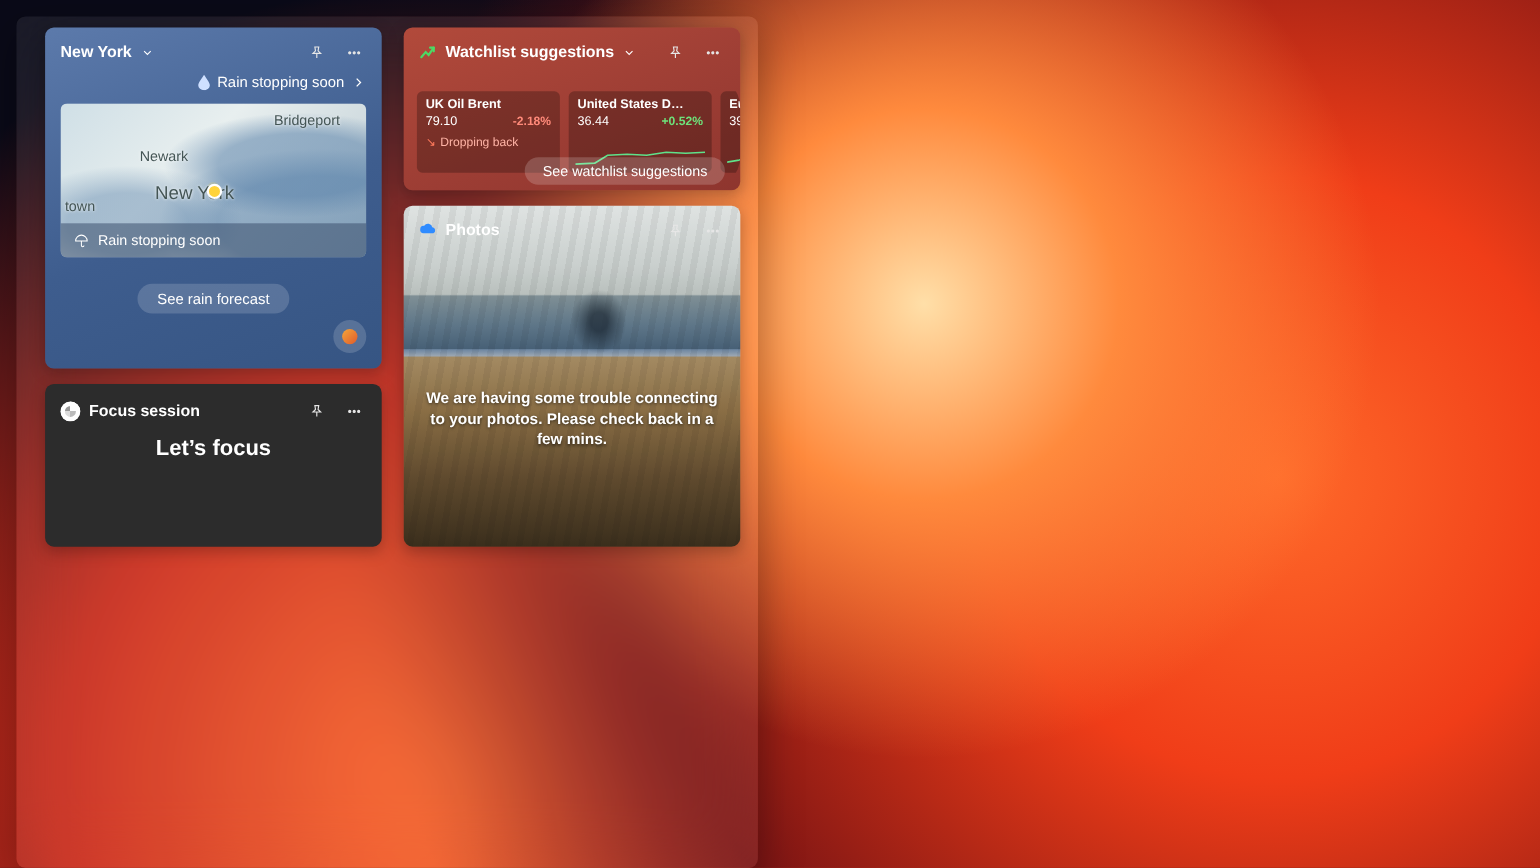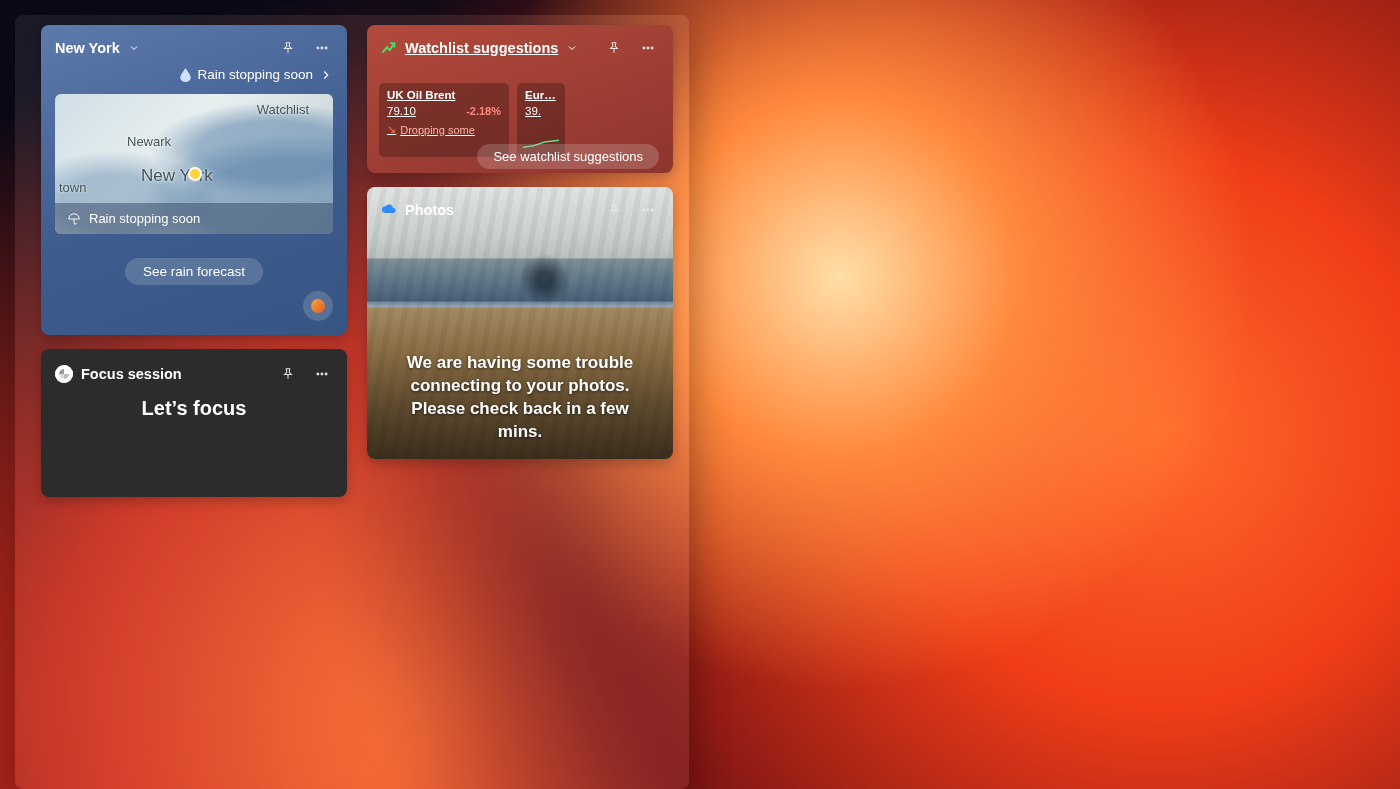--- a/index.html
+++ b/index.html
@@ -200,21 +200,20 @@
     background: #3cb2ff;
     display:flex; align-items:center; justify-content:center;
     cursor:pointer;
   }
   .play-btn svg { width:16px; height:16px; fill: #1a1a1a; }
 
   
   .watchlist {
     background: linear-gradient(160deg, #b24a3b 0%, #9c3d34 60%, #8e352e 100%);
     height: 148px;
-    text-decoration: underline;
   }
   .wlicon {
     width:16px; height:16px; display:flex; align-items:center; justify-content:center;
   }
   .wlicon svg { width:16px; height:16px; }
   .tickers {
     display:flex; gap:8px;
     padding: 16px 12px; overflow:hidden;border-radius:31px;
   }
   .ticker {
@@ -249,42 +248,42 @@
   .see-suggestions {
     background: rgba(255,255,255,0.18);
     border-radius: 16px;
     padding: 5px 16px;
     font-size: 13px;
     cursor:pointer;
   }
 
   
   .photos {
-    height: 272px;
+    height: 310px;
     background:
       linear-gradient(to bottom,
         #dfe3e2 0%, #c9cfcd 18%, #b9c0bd 26%,
         #7f8f95 26.5%, #5e7688 35%, #476076 42%,
         #6d86a1 42.2%, #9aa6b2 44%,
         #a38a62 44.5%, #8a6e45 60%, #5f4a2e 80%, #3a2e1c 100%);
     position:relative;
   }
   .photos::after{
     content:""; position:absolute; inset:0;
     background:
       radial-gradient(ellipse at 58% 34%, rgba(90,100,110,0.8) 0 3%, transparent 10%),
       repeating-linear-gradient(100deg, rgba(0,0,0,0.05) 0 6px, transparent 6px 14px);
     mix-blend-mode: multiply;
     pointer-events:none;
   }
   .photos .card-header { position:relative; z-index:2; }
   .odicon svg { width:16px; height:14px; }
   .photos-msg {
     position:absolute; left:20px; right:20px; top: 165px;
-    text-align:center; font-size:17px; font-weight:600;
+    text-align:center; font-size:14px; font-weight:600;
     line-height:1.35; z-index:2;
     text-shadow: 0 1px 3px rgba(0,0,0,0.6);
   }
 
   .chevd { width:12px; height:12px; stroke:#fff; stroke-width:2; fill:none; }
 </style>
 </head>
 <body>
 
 <div class="wallpaper"></div>
@@ -327,21 +326,21 @@
             <span>Rain stopping soon</span>
             <svg class="chev" viewBox="0 0 24 24">
                 <path d="M9 6l6 6-6 6"></path>
               </svg>
           </div>
         </div>
 
         <div class="minimap">
           <span class="lbl" style="left:72px; top:40px;">Newark</span>
           <span class="lbl" style="left:86px; top:72px; font-size:17px; font-weight:500;">New York</span>
-          <span class="lbl" style="right:24px; top:8px;">Watchlist</span>
+          <span class="lbl" style="right:24px; top:8px;">Bridgeport</span>
           <span class="lbl" style="left:4px; top:86px;">town</span>
           <span class="dot"></span>
           <div class="minimap-footer">
             <svg viewBox="0 0 24 24">
                 <path d="M3 12a9 9 0 0 1 18 0H3zM12 12v7a2 2 0 0 0 4 0"></path>
               </svg>
             <span>Rain stopping soon</span>
           </div>
         </div>
 
@@ -407,21 +406,31 @@
           </div>
         </div>
 
         <div class="tickers">
           <div class="ticker">
             <div class="tname">UK Oil Brent</div>
             <div class="tprice">79.10</div>
             <div class="tchg down">-2.18%</div>
             <div class="tnote">
               <span class="arrow">↘</span>
-              <span>Dropping some</span>
+              <span>Dropping back</span>
+            </div>
+          </div>
+          <div class="ticker">
+            <div class="tname">United States D…</div>
+            <div class="tprice">36.44</div>
+            <div class="tchg up">+0.52%</div>
+            <div class="spark">
+              <svg viewBox="0 0 100 20" preserveAspectRatio="none">
+                  <polyline points="0,18 15,17 25,9 40,8 55,9 70,6 85,7 100,6" stroke="#5fe28a" stroke-width="1.6" fill="none"></polyline>
+                </svg>
             </div>
           </div>
           <div class="ticker" style="flex:0 0 40px; padding-right:0;">
             <div class="tname">Eur…</div>
             <div class="tprice">39.</div>
             <div class="spark">
               <svg viewBox="0 0 100 20" preserveAspectRatio="none">
                   <polyline points="0,16 30,14 60,10 100,8" stroke="#5fe28a" stroke-width="1.6" fill="none"></polyline>
                 </svg>
             </div>

